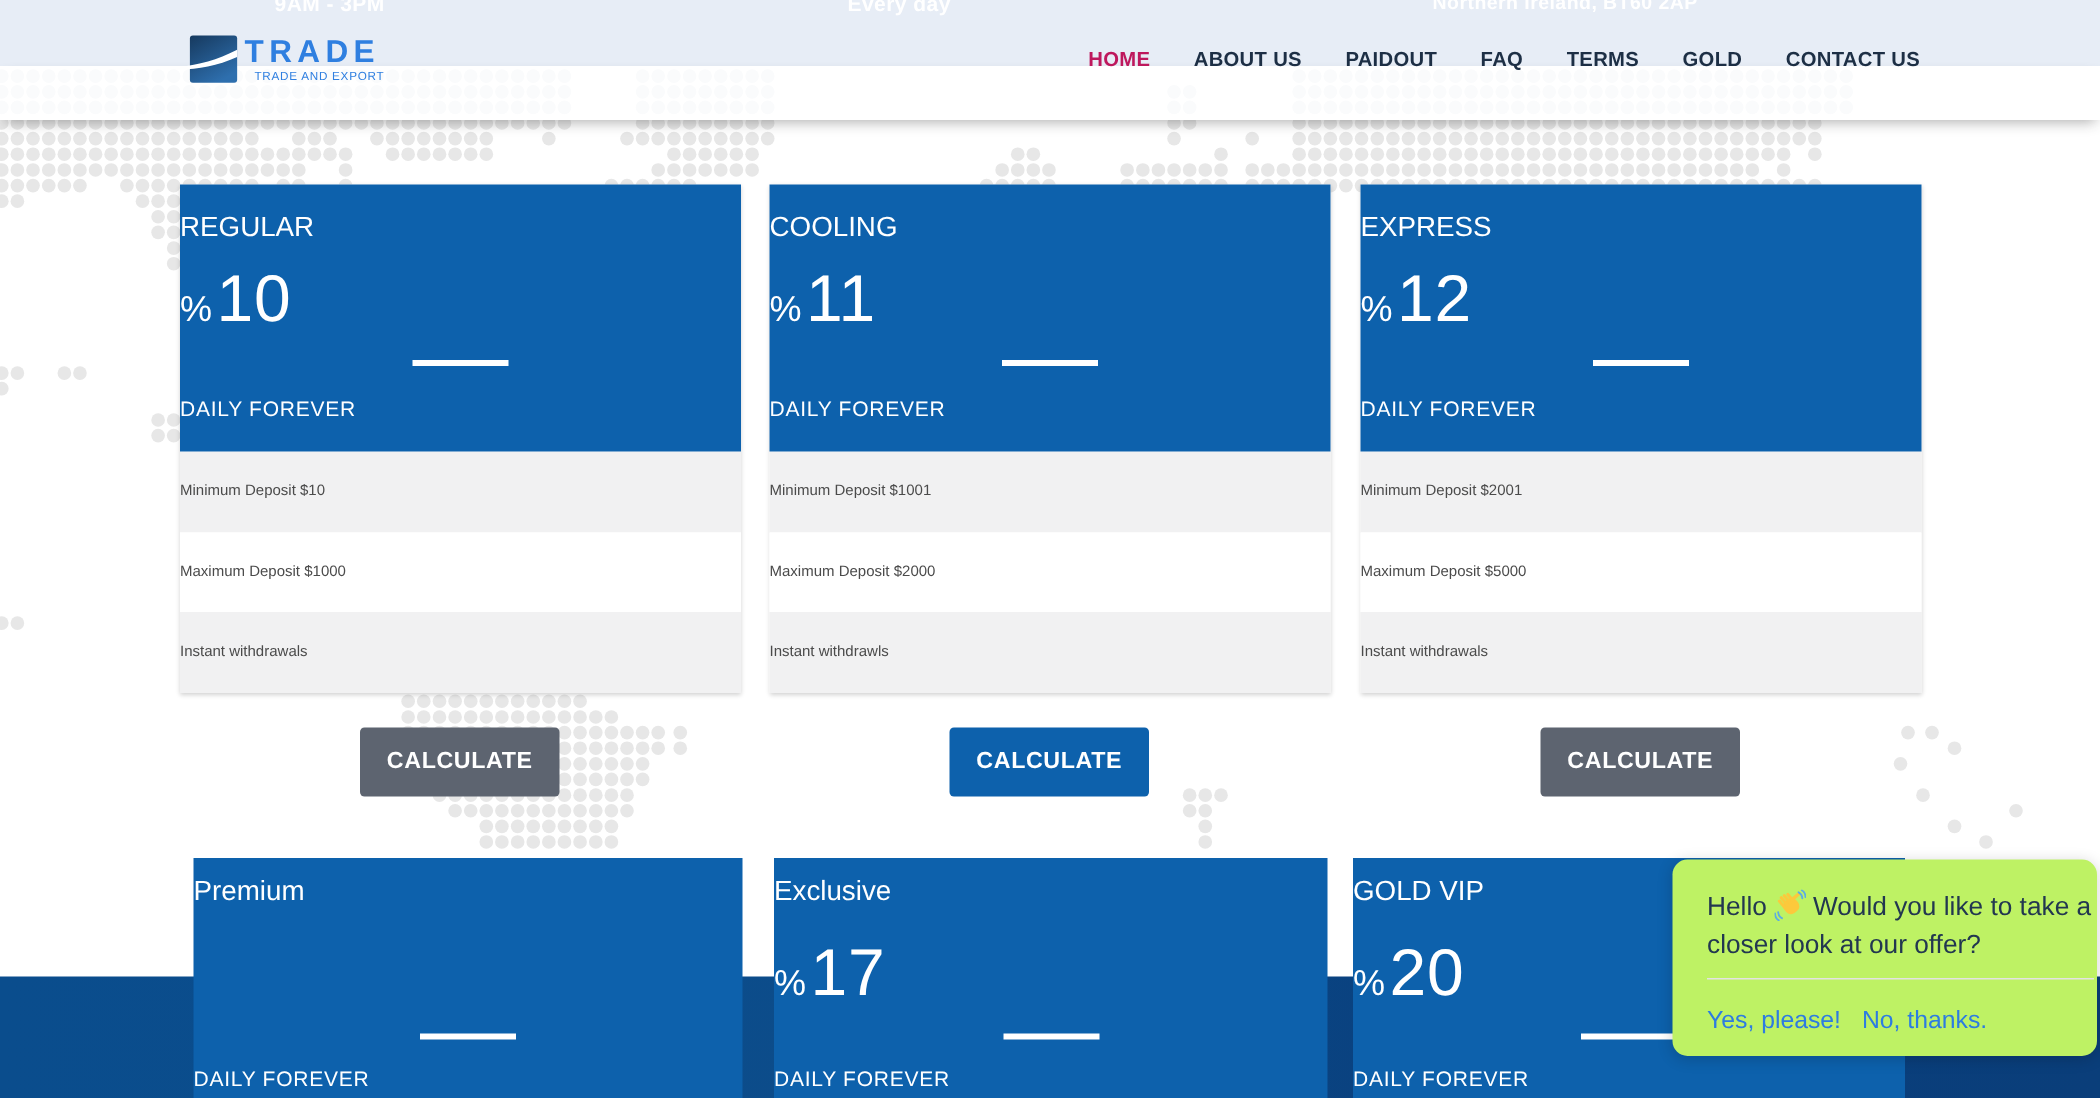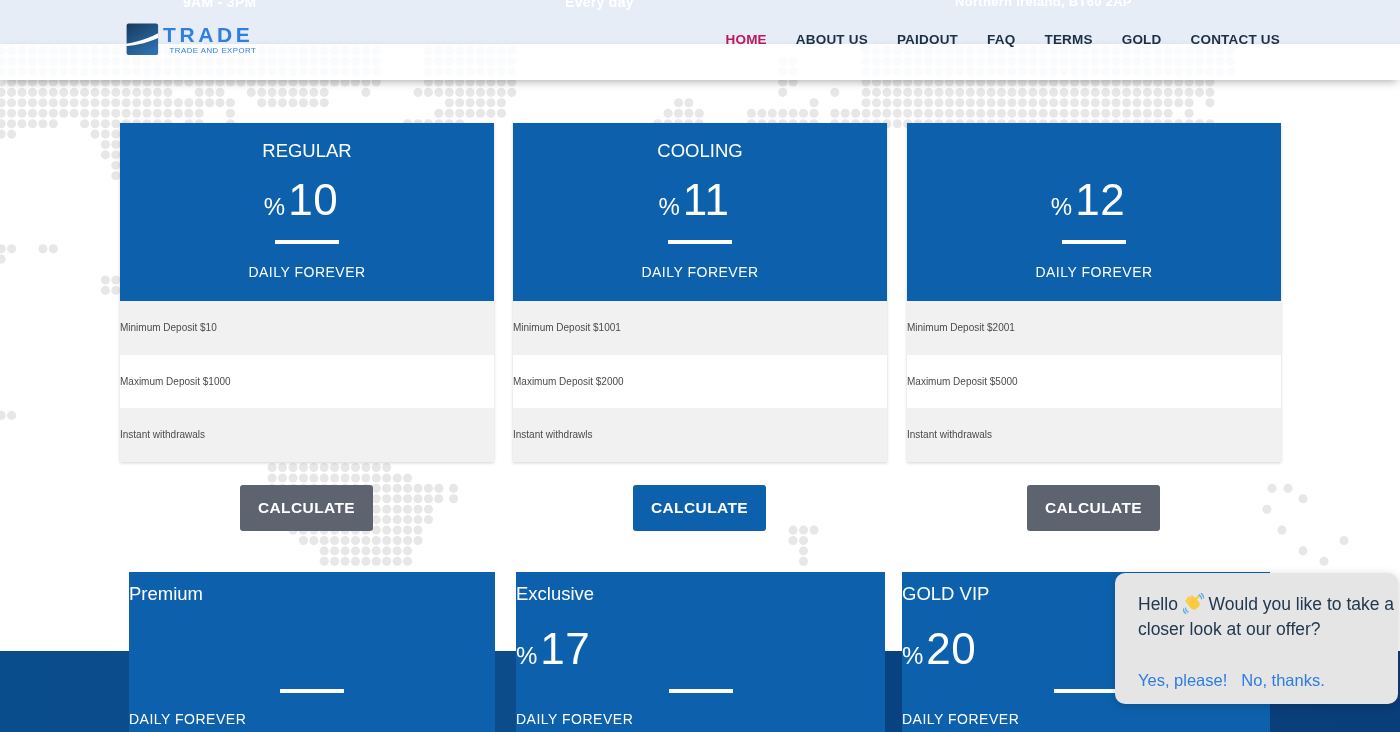--- a/index.html
+++ b/index.html
@@ -14,42 +14,42 @@
 .nav .on{color:#be185d}
 .logo{position:absolute;left:120px;top:22px;z-index:8}
 
 .map{position:absolute;left:0;top:0;z-index:1}
 
 .dark{position:absolute;left:0;top:651px;width:1400px;height:81px;z-index:2;
  background:linear-gradient(90deg,#0a4d8d 0%,#0c4c8a 40%,#093f7d 72%,#0a3e7a 100%)}
 
 .card{position:absolute;top:123px;width:374px;z-index:3;background:#fff;
  box-shadow:0 1px 3px rgba(0,0,0,.18)}
-.chead{height:178px;background:#0d61ac;color:#fff;text-align:center;position:relative}
+.chead{height:178px;background:#0d61ac;color:#fff;position:relative}
 .ctitle{position:absolute;top:19.3px;width:100%;font-size:18.5px;line-height:18.5px;letter-spacing:0}
 .cpct{position:absolute;top:55px;width:100%;line-height:44px;color:#fff;padding-right:12px}
 .psym{font-size:24px;margin-right:3px}
 .pnum{font-size:44px;font-weight:normal;letter-spacing:.5px}
 .cline{position:absolute;top:117px;left:50%;margin-left:-32px;width:64px;height:4px;background:#fff}
 .cdaily{position:absolute;top:142px;width:100%;font-size:14px;line-height:15px;letter-spacing:.5px}
 .crow{height:53.5px;line-height:53.5px;text-align:left;font-size:10px;color:#4b4b4b}
 .crow.g{background:#f1f1f2}
 .crow.w{background:#fff}
 
 .btn{position:absolute;top:485px;width:133px;height:46px;z-index:3;border-radius:3px;
  color:#fff;font-size:15.5px;font-weight:bold;letter-spacing:.4px;text-align:center;line-height:45px}
 .btn.gray{background:#5d6470}
 .btn.blue{background:#0d61ac}
 
 .card2{position:absolute;top:572px;height:160px;z-index:3;background:#0d61ac;color:#fff;
  text-align:left}
 .ctitle2{position:absolute;top:12.8px;width:100%;font-size:18.5px;line-height:18.5px;letter-spacing:0}
 .cdaily2{position:absolute;top:140px;width:100%;font-size:14px;line-height:15px;letter-spacing:.5px}
 
-.chat{position:absolute;left:1115px;top:573px;width:283px;height:131px;background:#e5e5e5;z-index:9;
+.chat{position:absolute;left:1115px;top:573px;width:283px;height:131px;background:#bef264;z-index:9;
  border-radius:10px;box-shadow:0 2px 10px rgba(0,0,0,.18)}
 .chatmsg{position:absolute;left:23px;top:19px;font-size:17.5px;line-height:25px;color:#223750;white-space:nowrap}
 .chatdiv{position:absolute;left:23px;top:79px;width:258px;height:1px;background:#e3e3e3}
 .chatlinks{position:absolute;left:23px;top:98px;font-size:16.5px;color:#2d7ce1;white-space:nowrap}
 .chatlinks span{margin-right:14px}
 </style></head>
 <body>
 <svg class="map" width="1400" height="660">
     <g fill="#e7e7e7">
       <circle cx="1.2" cy="82.0" r="4.55"></circle>
@@ -927,20 +927,21 @@
   <div class="cline"></div>
   <div class="cdaily">DAILY FOREVER</div>
  </div>
  <div class="crow g">Minimum Deposit $1001</div>
  <div class="crow w">Maximum Deposit $2000</div>
  <div class="crow g">Instant withdrawls</div>
 </div>
 
 <div class="card" style="left:907px">
  <div class="chead">
+  <div class="ctitle">EXPRESS</div>
   <div class="cpct"><span class="psym">%</span><span class="pnum">12</span></div>
   <div class="cline"></div>
   <div class="cdaily">DAILY FOREVER</div>
  </div>
  <div class="crow g">Minimum Deposit $2001</div>
  <div class="crow w">Maximum Deposit $5000</div>
  <div class="crow g">Instant withdrawals</div>
 </div>
 
 <div class="btn gray" style="left:240px">CALCULATE</div>

